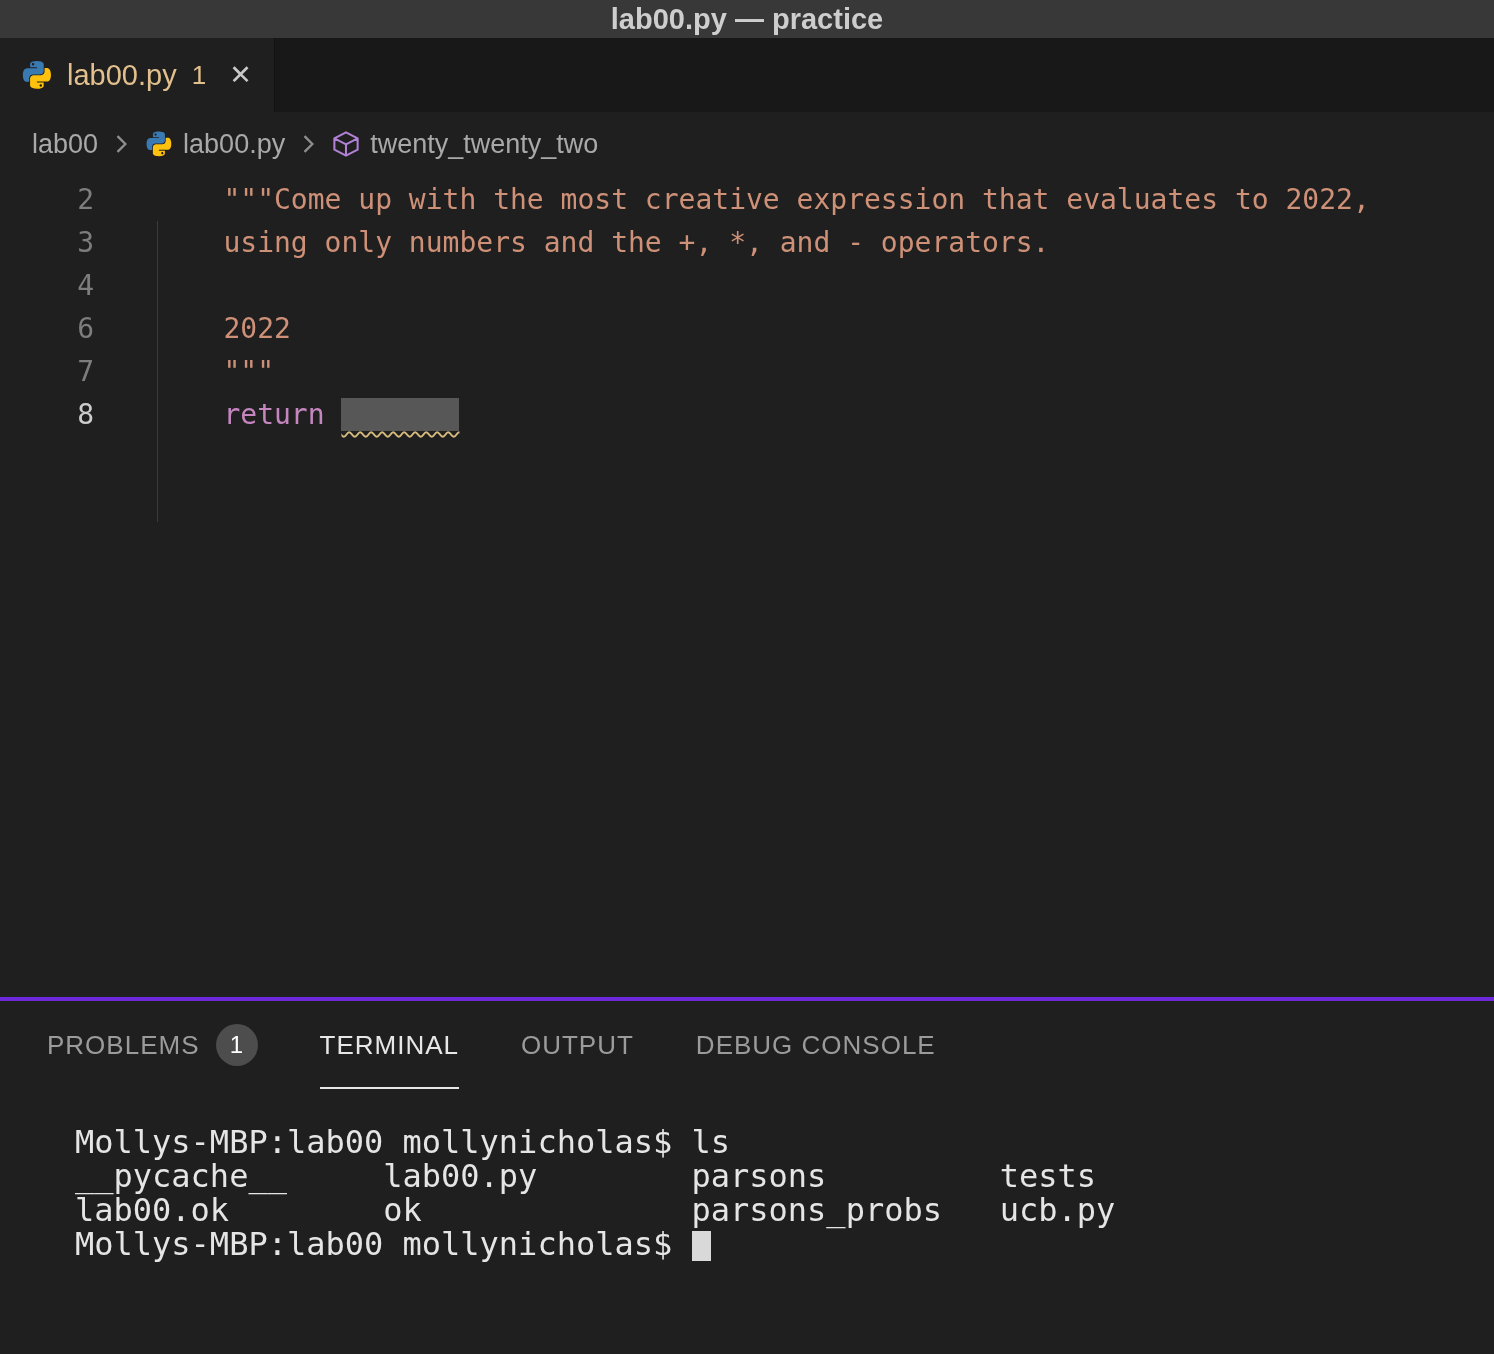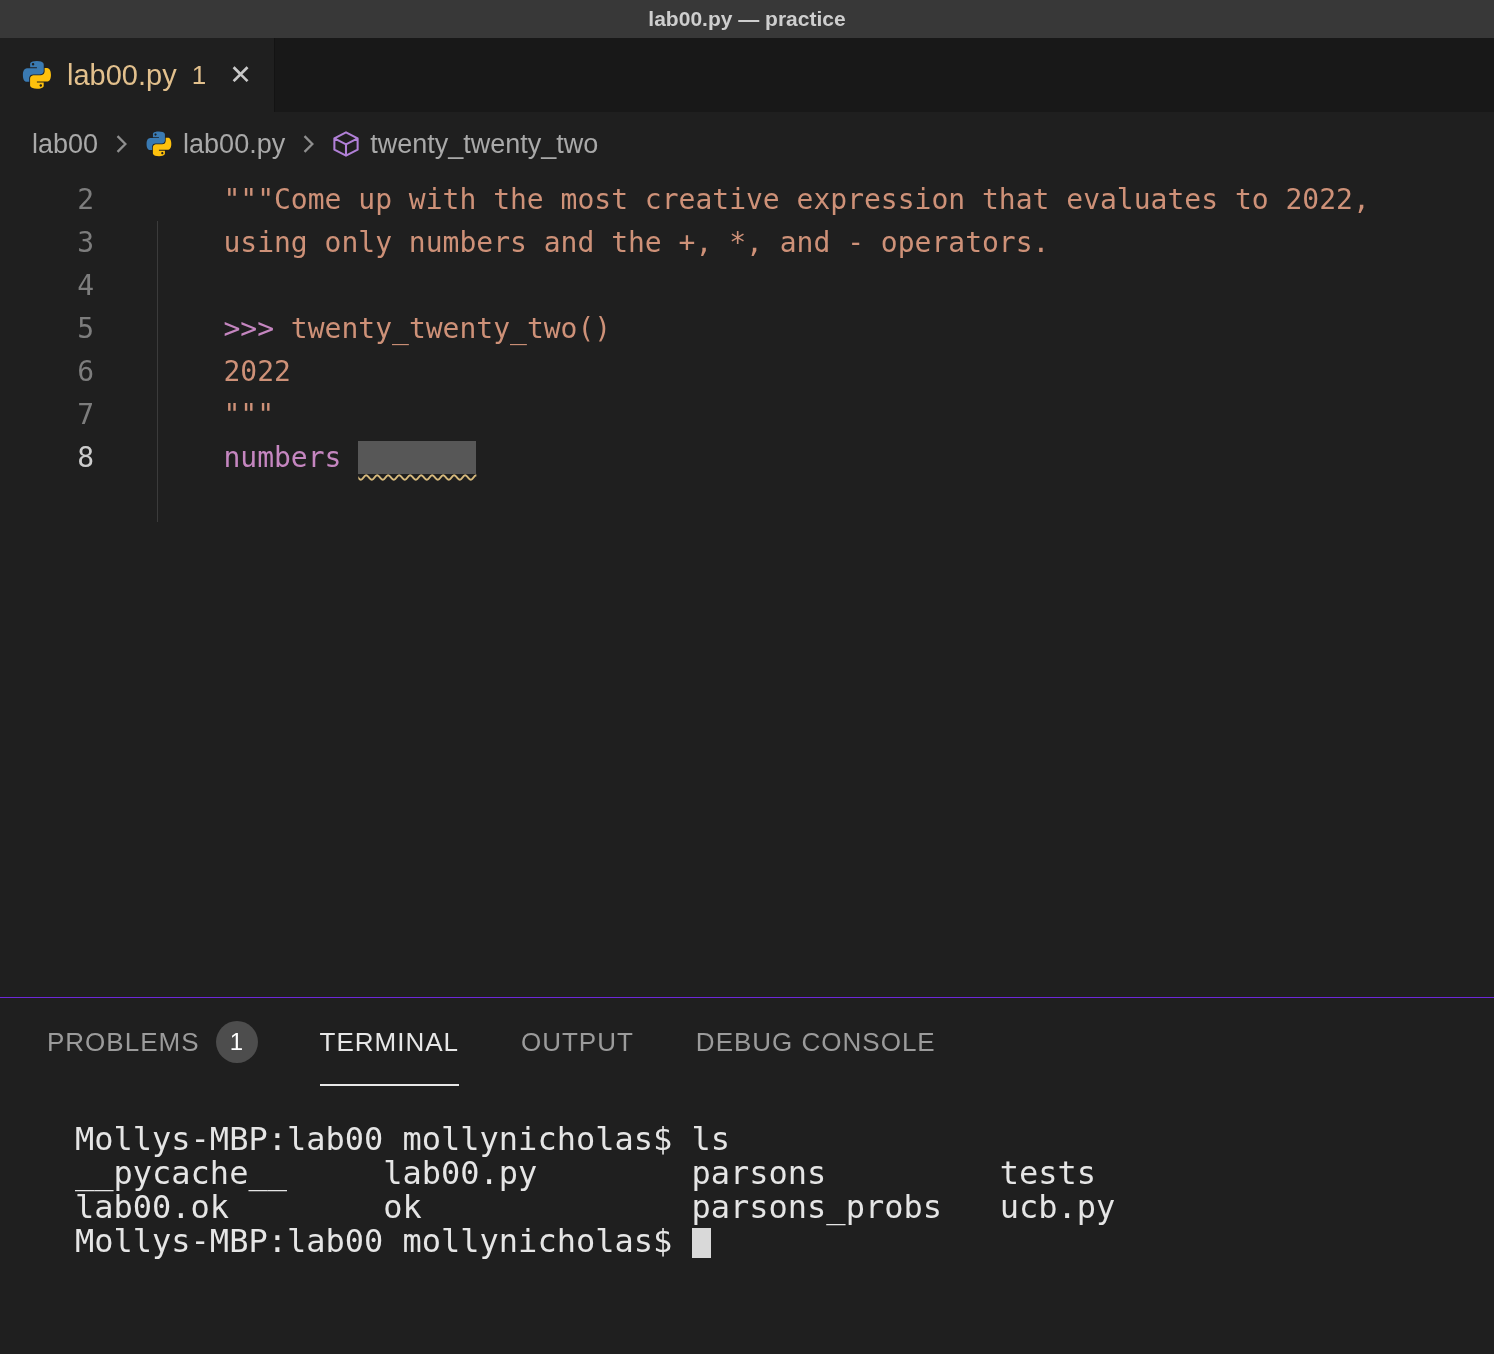--- a/index.html
+++ b/index.html
@@ -3,21 +3,21 @@
 <meta charset="utf-8">
 <style>
   * { margin:0; padding:0; box-sizing:border-box; }
   html,body { width:1494px; height:1354px; background:#1f1f1f; overflow:hidden; }
   body { font-family:"Liberation Sans","DejaVu Sans",sans-serif; }
 
   .window { width:100%; height:100%; display:flex; flex-direction:column; }
 
   
   .titlebar { height:38px; flex:none; background:#383838; display:flex; align-items:center; justify-content:center; }
-  .titlebar .title { color:#cecece; font-size:21px; font-weight:600; }
+  .titlebar .title { color:#cecece; font-size:29px; font-weight:600; }
 
   
   .tabstrip { height:74px; flex:none; background:#181818; display:flex; }
   .tab { height:100%; display:flex; align-items:center; gap:13px; padding:0 22px 0 20px; background:#1f1f1f; border-right:1px solid #131313; cursor:pointer; }
   .tab-icon svg { width:34px; height:34px; display:block; }
   .tab-label { color:var(--tab-modified,#e2c08d); font-size:29px; }
   .tab-badge { color:var(--tab-modified,#e2c08d); font-size:26px; margin-left:2px; }
   .tab-close { color:#c8c8c8; font-size:27px; margin-left:10px; cursor:pointer; line-height:1; }
 
   
@@ -39,21 +39,21 @@
   .tok-fn  { color:var(--fn,#dcdcaa); }
   .tok-str { color:var(--str,#ce9178); }
   .tok-kw2 { color:var(--kw2,#c586c0); }
   .tok-pun { color:var(--pun,#d4d4d4); }
   .tok-sel { background:var(--sel-bg,#575757);
              text-decoration-line:underline; text-decoration-style:wavy;
              text-decoration-color:var(--squiggle,#d7ba7d);
              text-decoration-thickness:2px; text-underline-offset:7px; }
 
   
-  .panel { height:357px; flex:none; background:#1f1f1f; border-top:1px solid #6d28d9; }
+  .panel { height:357px; flex:none; background:#1f1f1f; border-top:4px solid #6d28d9; }
   .panel-tabs { height:88px; display:flex; align-items:stretch; padding-left:47px; }
   .panel-tab { display:flex; align-items:center; gap:16px; margin-right:62px; font-size:26px; letter-spacing:1px;
                color:#9b9b9b; cursor:pointer; border-bottom:2px solid transparent; padding-top:2px; }
   .panel-tab.active { color:#e7e7e7; border-bottom-color:#e7e7e7; }
   .ptab-badge { background:#4d4d4d; color:#ffffff; border-radius:50%; width:42px; height:42px;
                 display:flex; align-items:center; justify-content:center; font-size:24px; letter-spacing:0; }
 
   .terminal { padding:36px 0 0 47px; font-family:"DejaVu Sans Mono","Liberation Mono",monospace;
               font-size:32px; color:#e5e5e5;margin-left:28px; }
   .term-line { height:34px; line-height:34px; white-space:pre; }
@@ -108,24 +108,23 @@
     </span>
     <span class="bc-item">twenty_twenty_two</span>
   </div>
 
   <div class="editor">
     <div class="indent-guide"></div>
     <div id="code-lines">
         <div class="code-line"><span class="line-num">2</span><span class="line-text"><span class="tok-str">    """Come up with the most creative expression that evaluates to 2022,</span></span></div>
         <div class="code-line"><span class="line-num">3</span><span class="line-text"><span class="tok-str">    using only numbers and the +, *, and - operators.</span></span></div>
         <div class="code-line"><span class="line-num">4</span><span class="line-text"></span></div>
-        <div class="code-line"><span class="line-num">5</span><span class="line-text"><span class="tok-pun">    </span><span class="tok-kw2">&gt;&gt;&gt;</span><span class="tok-str"> twenty_twenty_two()</span></span></div>
         <div class="code-line"><span class="line-num">6</span><span class="line-text"><span class="tok-str">    2022</span></span></div>
         <div class="code-line"><span class="line-num">7</span><span class="line-text"><span class="tok-str">    """</span></span></div>
-        <div class="code-line active"><span class="line-num">8</span><span class="line-text"><span class="tok-pun">    </span><span class="tok-kw2">numbers</span><span class="tok-pun"> </span><span class="tok-sel">&nbsp;&nbsp;&nbsp;&nbsp;&nbsp;&nbsp;&nbsp;</span></span></div>
+        <div class="code-line active"><span class="line-num">8</span><span class="line-text"><span class="tok-pun">    </span><span class="tok-kw2">return</span><span class="tok-pun"> </span><span class="tok-sel">&nbsp;&nbsp;&nbsp;&nbsp;&nbsp;&nbsp;&nbsp;</span></span></div>
       </div>
   </div>
 
   <div class="panel">
     <div class="panel-tabs" id="panel-tabs">
         <div class="panel-tab">
           <span>PROBLEMS</span>
           <span class="ptab-badge">1</span>
         </div>
         <div class="panel-tab active">

